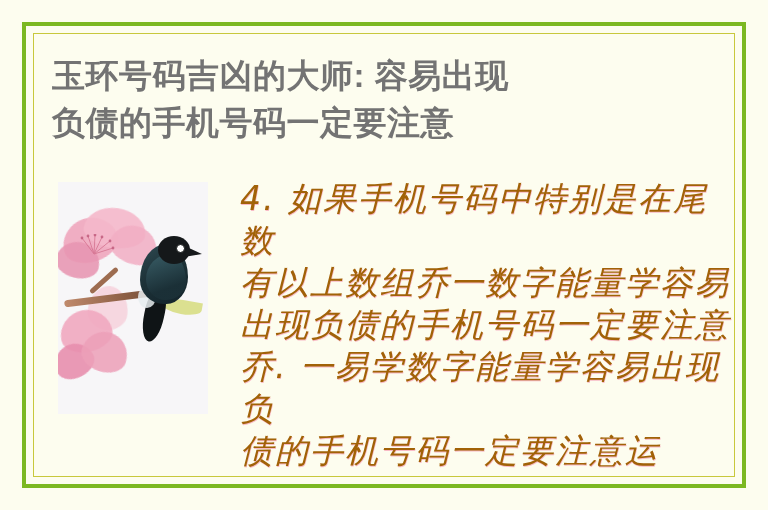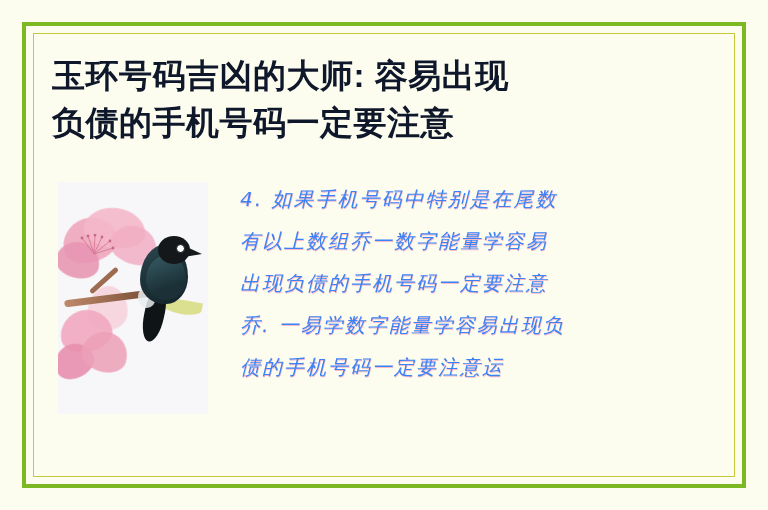--- a/index.html
+++ b/index.html
@@ -51,21 +51,21 @@
     right: 34px;
     bottom: 34px;
   }
 
   
   .title {
     position: absolute;
     left: 18px;
     top: 18px;
     width: 600px;
-    color: #0f172a;
+    color: #737373;
     font-size: 33px;
     line-height: 47px;
     font-weight: 700;
     letter-spacing: 0.5px;
     white-space: pre-line;
   }
 
   
   .body-row {
     position: absolute;
@@ -196,22 +196,22 @@
     background: #e7edf0;
     border-radius: 50%;
     opacity: .85;
   }
 
   
   .body-text {
     flex: 1 1 auto;
     margin-left: 32px;
     margin-top: -4px;
-    color: #3b82f6;
-    font-size: 20px;
+    color: #a16207;
+    font-size: 33px;
     line-height: 42px;
     letter-spacing: 2px;
     font-style: italic;
     font-family: "DejaVu Sans", sans-serif;
     white-space: pre-line;
     text-shadow: 0.5px 0.5px 0 rgba(242,64,122,.35);
   }
 </style>
 </head>
 <body>

